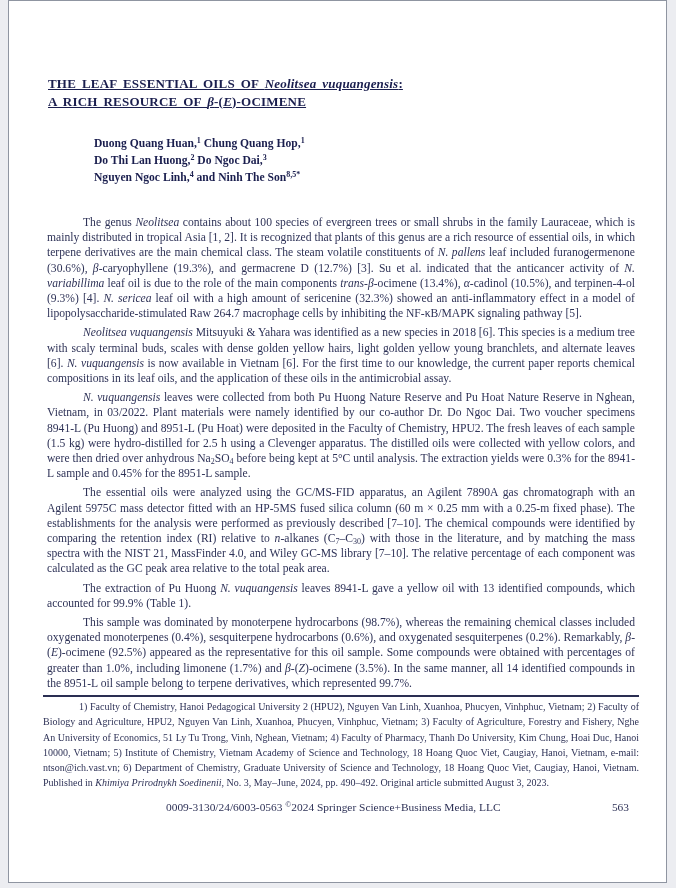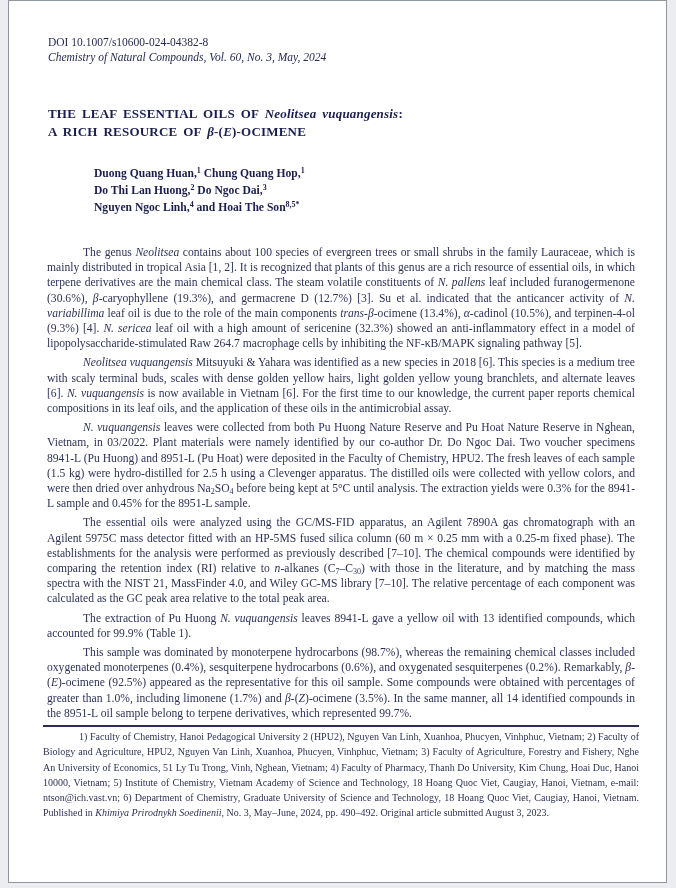--- a/index.html
+++ b/index.html
@@ -29,20 +29,21 @@
   }
   .hdr{font-size:11.5px;line-height:15px;color:#262a52;margin-left:5px;}
   .hdr .journal{font-style:italic;}
   .title{
     margin:40px 0 0 5px;
     font-weight:bold;
     font-size:13px;line-height:18px;
     letter-spacing:.2px;
     word-spacing:2.5px;
     color:#1a1e4e;
+    text-decoration:underline;
   }
   .authors{
     margin:24px 0 0 51px;
     font-weight:bold;
     font-size:11.6px;line-height:17px;
     color:#1a1e4e;
   }
   .body-text{margin-top:29px;}
   .body-text p{
     margin:4px;
@@ -81,44 +82,44 @@
   .run-bi{font-weight:bold;font-style:italic;}
   .run-sup{font-size:8px;vertical-align:4.5px;line-height:0;}
   .run-sub{font-size:8px;vertical-align:-2px;line-height:0;}
 </style>
 </head>
 <body>
 
 <div class="page">
   <div class="content">
 
-    <div class="hdr">
-      <div>DOI 10.1007/s10600-024-04382-8</div>
-      <div class="journal">Chemistry of Natural Compounds, Vol. 60, No. 3, May, 2024</div>
-    </div>
 
     <div class="title">
       <div><span class="run-b">THE LEAF ESSENTIAL OILS OF </span><span class="run-bi">Neolitsea vuquangensis</span><span class="run-b">:</span></div>
       <div><span class="run-b">A RICH RESOURCE OF </span><span class="run-bi">β</span><span class="run-b">-(</span><span class="run-bi">E</span><span class="run-b">)-OCIMENE</span></div>
     </div>
 
     <div class="authors">
       <div><span class="run-b">Duong Quang Huan,</span><span class="run-b run-sup">1</span><span class="run-b"> Chung Quang Hop,</span><span class="run-b run-sup">1</span></div>
       <div><span class="run-b">Do Thi Lan Huong,</span><span class="run-b run-sup">2</span><span class="run-b"> Do Ngoc Dai,</span><span class="run-b run-sup">3</span></div>
-      <div><span class="run-b">Nguyen Ngoc Linh,</span><span class="run-b run-sup">4</span><span class="run-b"> and Hoai The Son</span><span class="run-b run-sup">8,5*</span></div>
+      <div><span class="run-b">Nguyen Ngoc Linh,</span><span class="run-b run-sup">4</span><span class="run-b"> and Ninh The Son</span><span class="run-b run-sup">8,5*</span></div>
     </div>
 
     <div class="body-text">
       <p><span>The genus </span><span class="run-i">Neolitsea</span><span> contains about 100 species of evergreen trees or small shrubs in the family Lauraceae, which is mainly distributed in tropical Asia [1, 2]. It is recognized that plants of this genus are a rich resource of essential oils, in which terpene derivatives are the main chemical class. The steam volatile constituents of </span><span class="run-i">N. pallens</span><span> leaf included furanogermenone (30.6%), </span><span class="run-i">β</span><span>-caryophyllene (19.3%), and germacrene D (12.7%) [3]. Su et al. indicated that the anticancer activity of </span><span class="run-i">N. variabillima</span><span> leaf oil is due to the role of the main components </span><span class="run-i">trans-β</span><span>-ocimene (13.4%), </span><span class="run-i">α</span><span>-cadinol (10.5%), and terpinen-4-ol (9.3%) [4]. </span><span class="run-i">N. sericea</span><span> leaf oil with a high amount of sericenine (32.3%) showed an anti-inflammatory effect in a model of lipopolysaccharide-stimulated Raw 264.7 macrophage cells by inhibiting the NF-κB/MAPK signaling pathway [5].</span></p>
       <p><span class="run-i">Neolitsea vuquangensis</span><span> Mitsuyuki &amp; Yahara was identified as a new species in 2018 [6]. This species is a medium tree with scaly terminal buds, scales with dense golden yellow hairs, light golden yellow young branchlets, and alternate leaves [6]. </span><span class="run-i">N. vuquangensis</span><span> is now available in Vietnam [6]. For the first time to our knowledge, the current paper reports chemical compositions in its leaf oils, and the application of these oils in the antimicrobial assay.</span></p>
       <p><span class="run-i">N. vuquangensis</span><span> leaves were collected from both Pu Huong Nature Reserve and Pu Hoat Nature Reserve in Nghean, Vietnam, in 03/2022. Plant materials were namely identified by our co-author Dr. Do Ngoc Dai. Two voucher specimens 8941-L (Pu Huong) and 8951-L (Pu Hoat) were deposited in the Faculty of Chemistry, HPU2. The fresh leaves of each sample (1.5 kg) were hydro-distilled for 2.5 h using a Clevenger apparatus. The distilled oils were collected with yellow colors, and were then dried over anhydrous Na</span><span class="run-sub">2</span><span>SO</span><span class="run-sub">4</span><span> before being kept at 5°C until analysis. The extraction yields were 0.3% for the 8941-L sample and 0.45% for the 8951-L sample.</span></p>
       <p><span>The essential oils were analyzed using the GC/MS-FID apparatus, an Agilent 7890A gas chromatograph with an Agilent 5975C mass detector fitted with an HP-5MS fused silica column (60 m × 0.25 mm with a 0.25-m fixed phase). The establishments for the analysis were performed as previously described [7–10]. The chemical compounds were identified by comparing the retention index (RI) relative to </span><span class="run-i">n</span><span>-alkanes (C</span><span class="run-sub">7</span><span>–C</span><span class="run-sub">30</span><span>) with those in the literature, and by matching the mass spectra with the NIST 21, MassFinder 4.0, and Wiley GC-MS library [7–10]. The relative percentage of each component was calculated as the GC peak area relative to the total peak area.</span></p>
       <p><span>The extraction of Pu Huong </span><span class="run-i">N. vuquangensis</span><span> leaves 8941-L gave a yellow oil with 13 identified compounds, which accounted for 99.9% (Table 1).</span></p>
       <p><span>This sample was dominated by monoterpene hydrocarbons (98.7%), whereas the remaining chemical classes included oxygenated monoterpenes (0.4%), sesquiterpene hydrocarbons (0.6%), and oxygenated sesquiterpenes (0.2%). Remarkably, </span><span class="run-i">β</span><span>-(</span><span class="run-i">E</span><span>)-ocimene (92.5%) appeared as the representative for this oil sample. Some compounds were obtained with percentages of greater than 1.0%, including limonene (1.7%) and </span><span class="run-i">β</span><span>-(</span><span class="run-i">Z</span><span>)-ocimene (3.5%). In the same manner, all 14 identified compounds in the 8951-L oil sample belong to terpene derivatives, which represented 99.7%.</span></p>
     </div>
 
     <div class="footnote-rule"></div>
 
     <p class="footnote"><span>1) Faculty of Chemistry, Hanoi Pedagogical University 2 (HPU2), Nguyen Van Linh, Xuanhoa, Phucyen, Vinhphuc, Vietnam; 2) Faculty of Biology and Agriculture, HPU2, Nguyen Van Linh, Xuanhoa, Phucyen, Vinhphuc, Vietnam; 3) Faculty of Agriculture, Forestry and Fishery, Nghe An University of Economics, 51 Ly Tu Trong, Vinh, Nghean, Vietnam; 4) Faculty of Pharmacy, Thanh Do University, Kim Chung, Hoai Duc, Hanoi 10000, Vietnam; 5) Institute of Chemistry, Vietnam Academy of Science and Technology, 18 Hoang Quoc Viet, Caugiay, Hanoi, Vietnam, e-mail: ntson@ich.vast.vn; 6) Department of Chemistry, Graduate University of Science and Technology, 18 Hoang Quoc Viet, Caugiay, Hanoi, Vietnam. Published in </span><span class="run-i">Khimiya Prirodnykh Soedinenii</span><span>, No. 3, May–June, 2024, pp. 490–492. Original article submitted August 3, 2023.</span></p>
 
+    <div class="footer-row">
+      <span class="footer-issn"><span>0009-3130/24/6003-0563 </span><span class="run-sup">©</span><span>2024 Springer Science+Business Media, LLC</span></span>
+      <span class="footer-page">563</span>
+    </div>
 
   </div>
 </div>
 
 </body></html>

